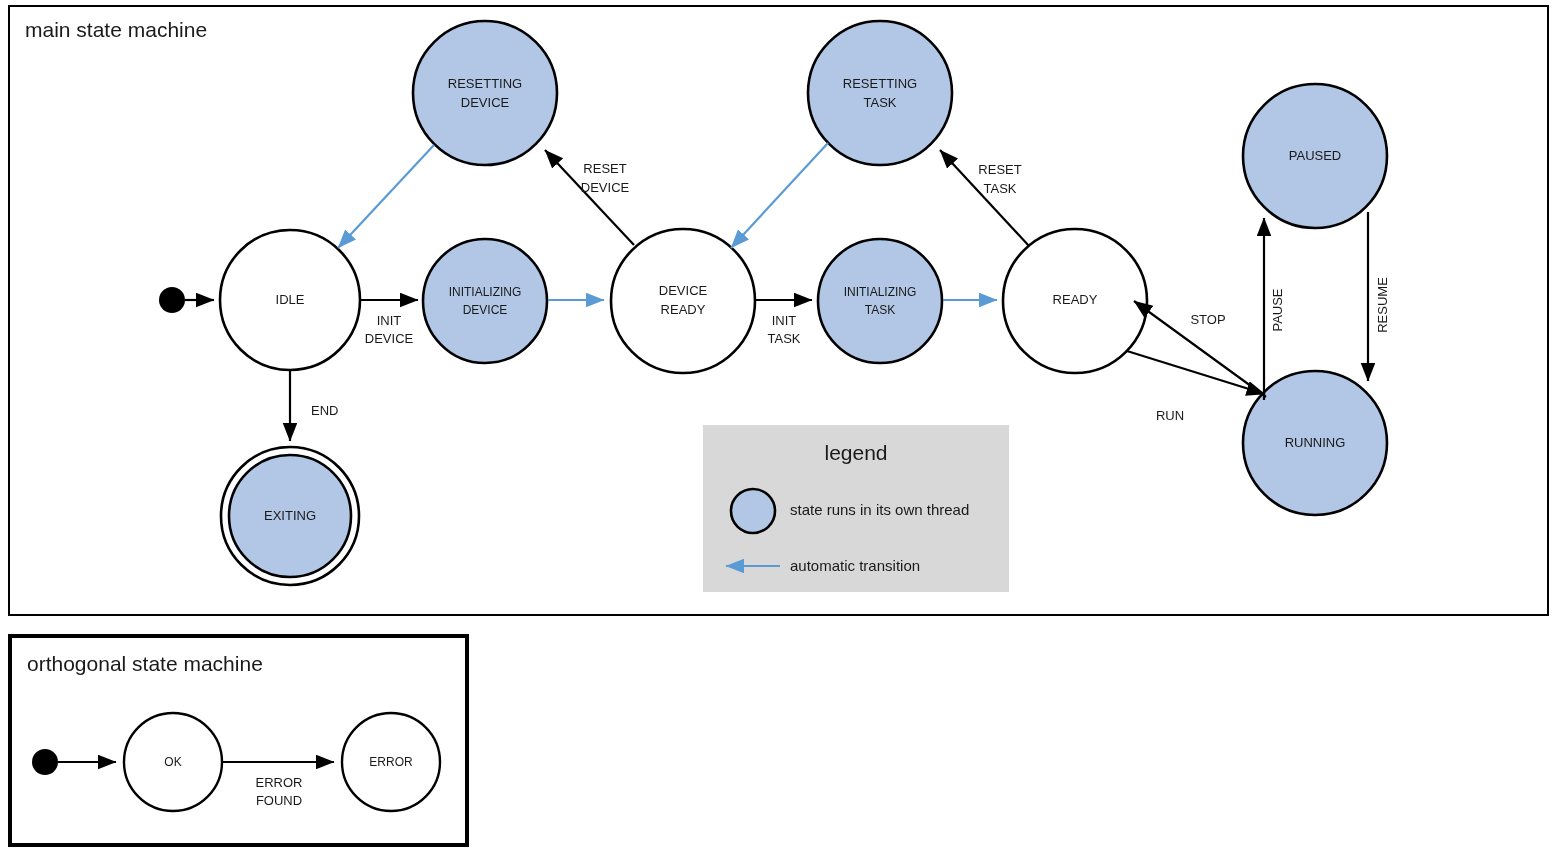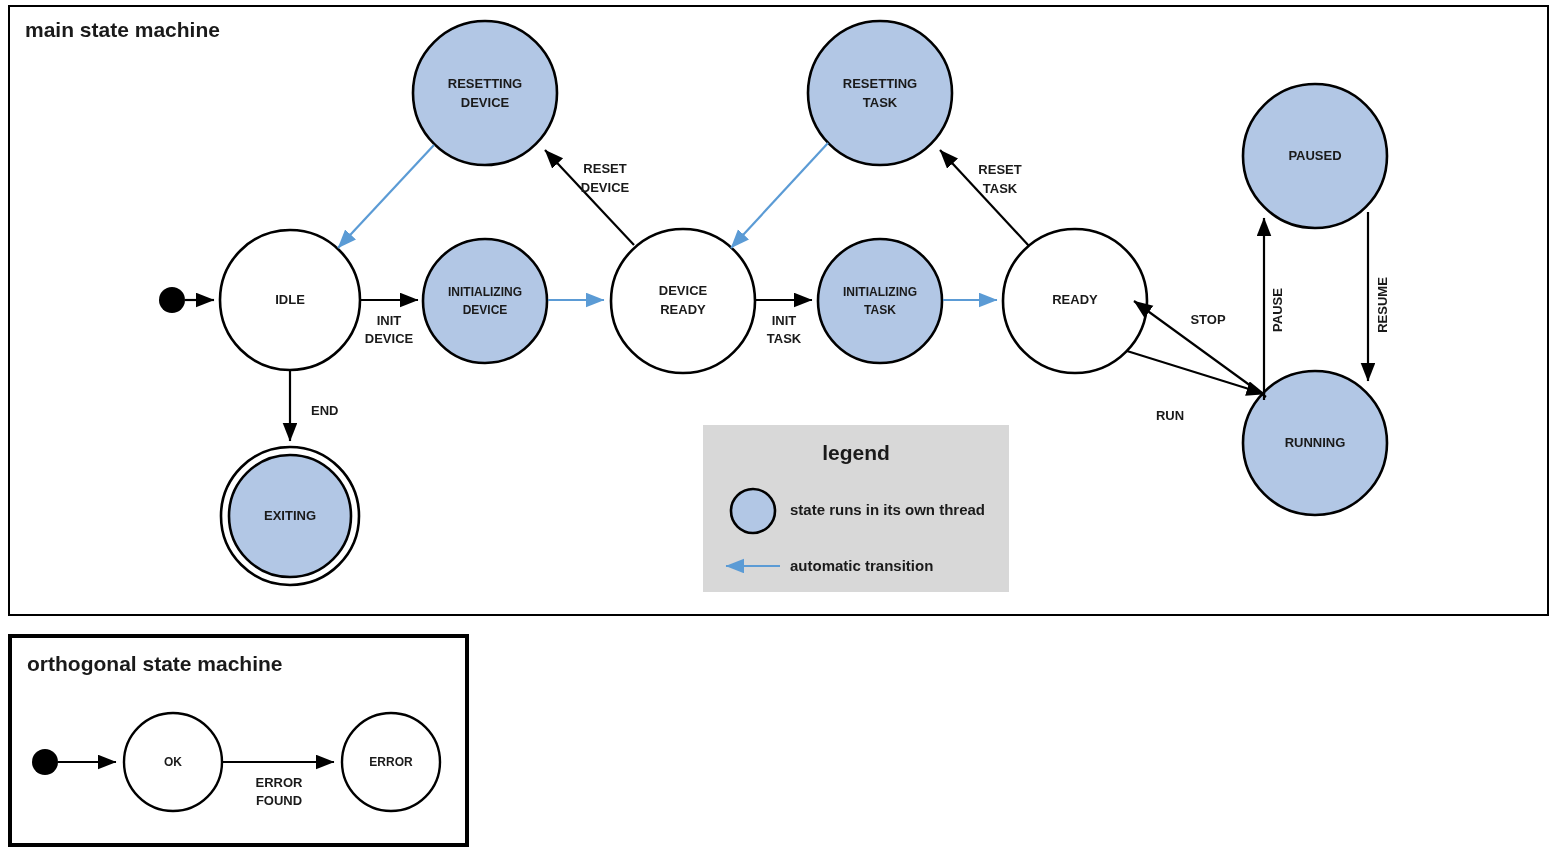--- a/index.html
+++ b/index.html
@@ -10,21 +10,20 @@
   body {
     width: 1555px;
     height: 852px;
     font-family: "Liberation Sans", sans-serif;
     overflow: hidden;
   }
   #canvas {
     position: relative;
     width: 1555px;
     height: 852px;
-    font-weight: bold;
   }
   svg {
     display: block;
   }
   .frame {
     fill: none;
     stroke: #000000;
     stroke-width: 2;
   }
   .frame-thick {

